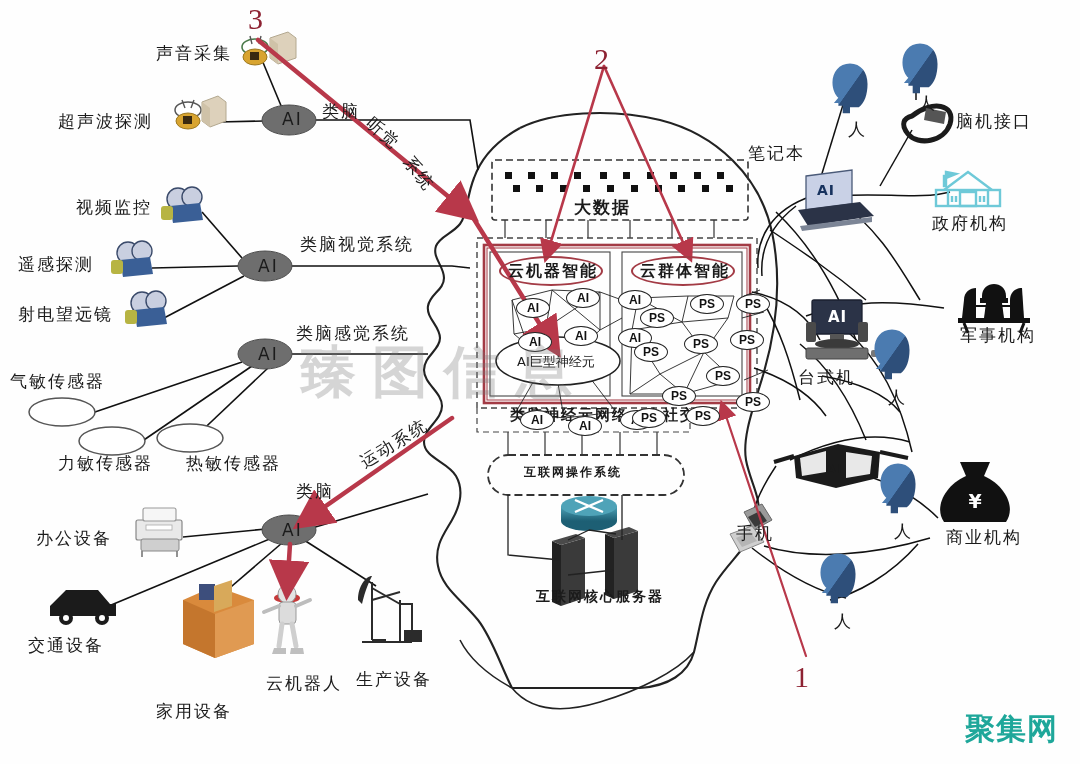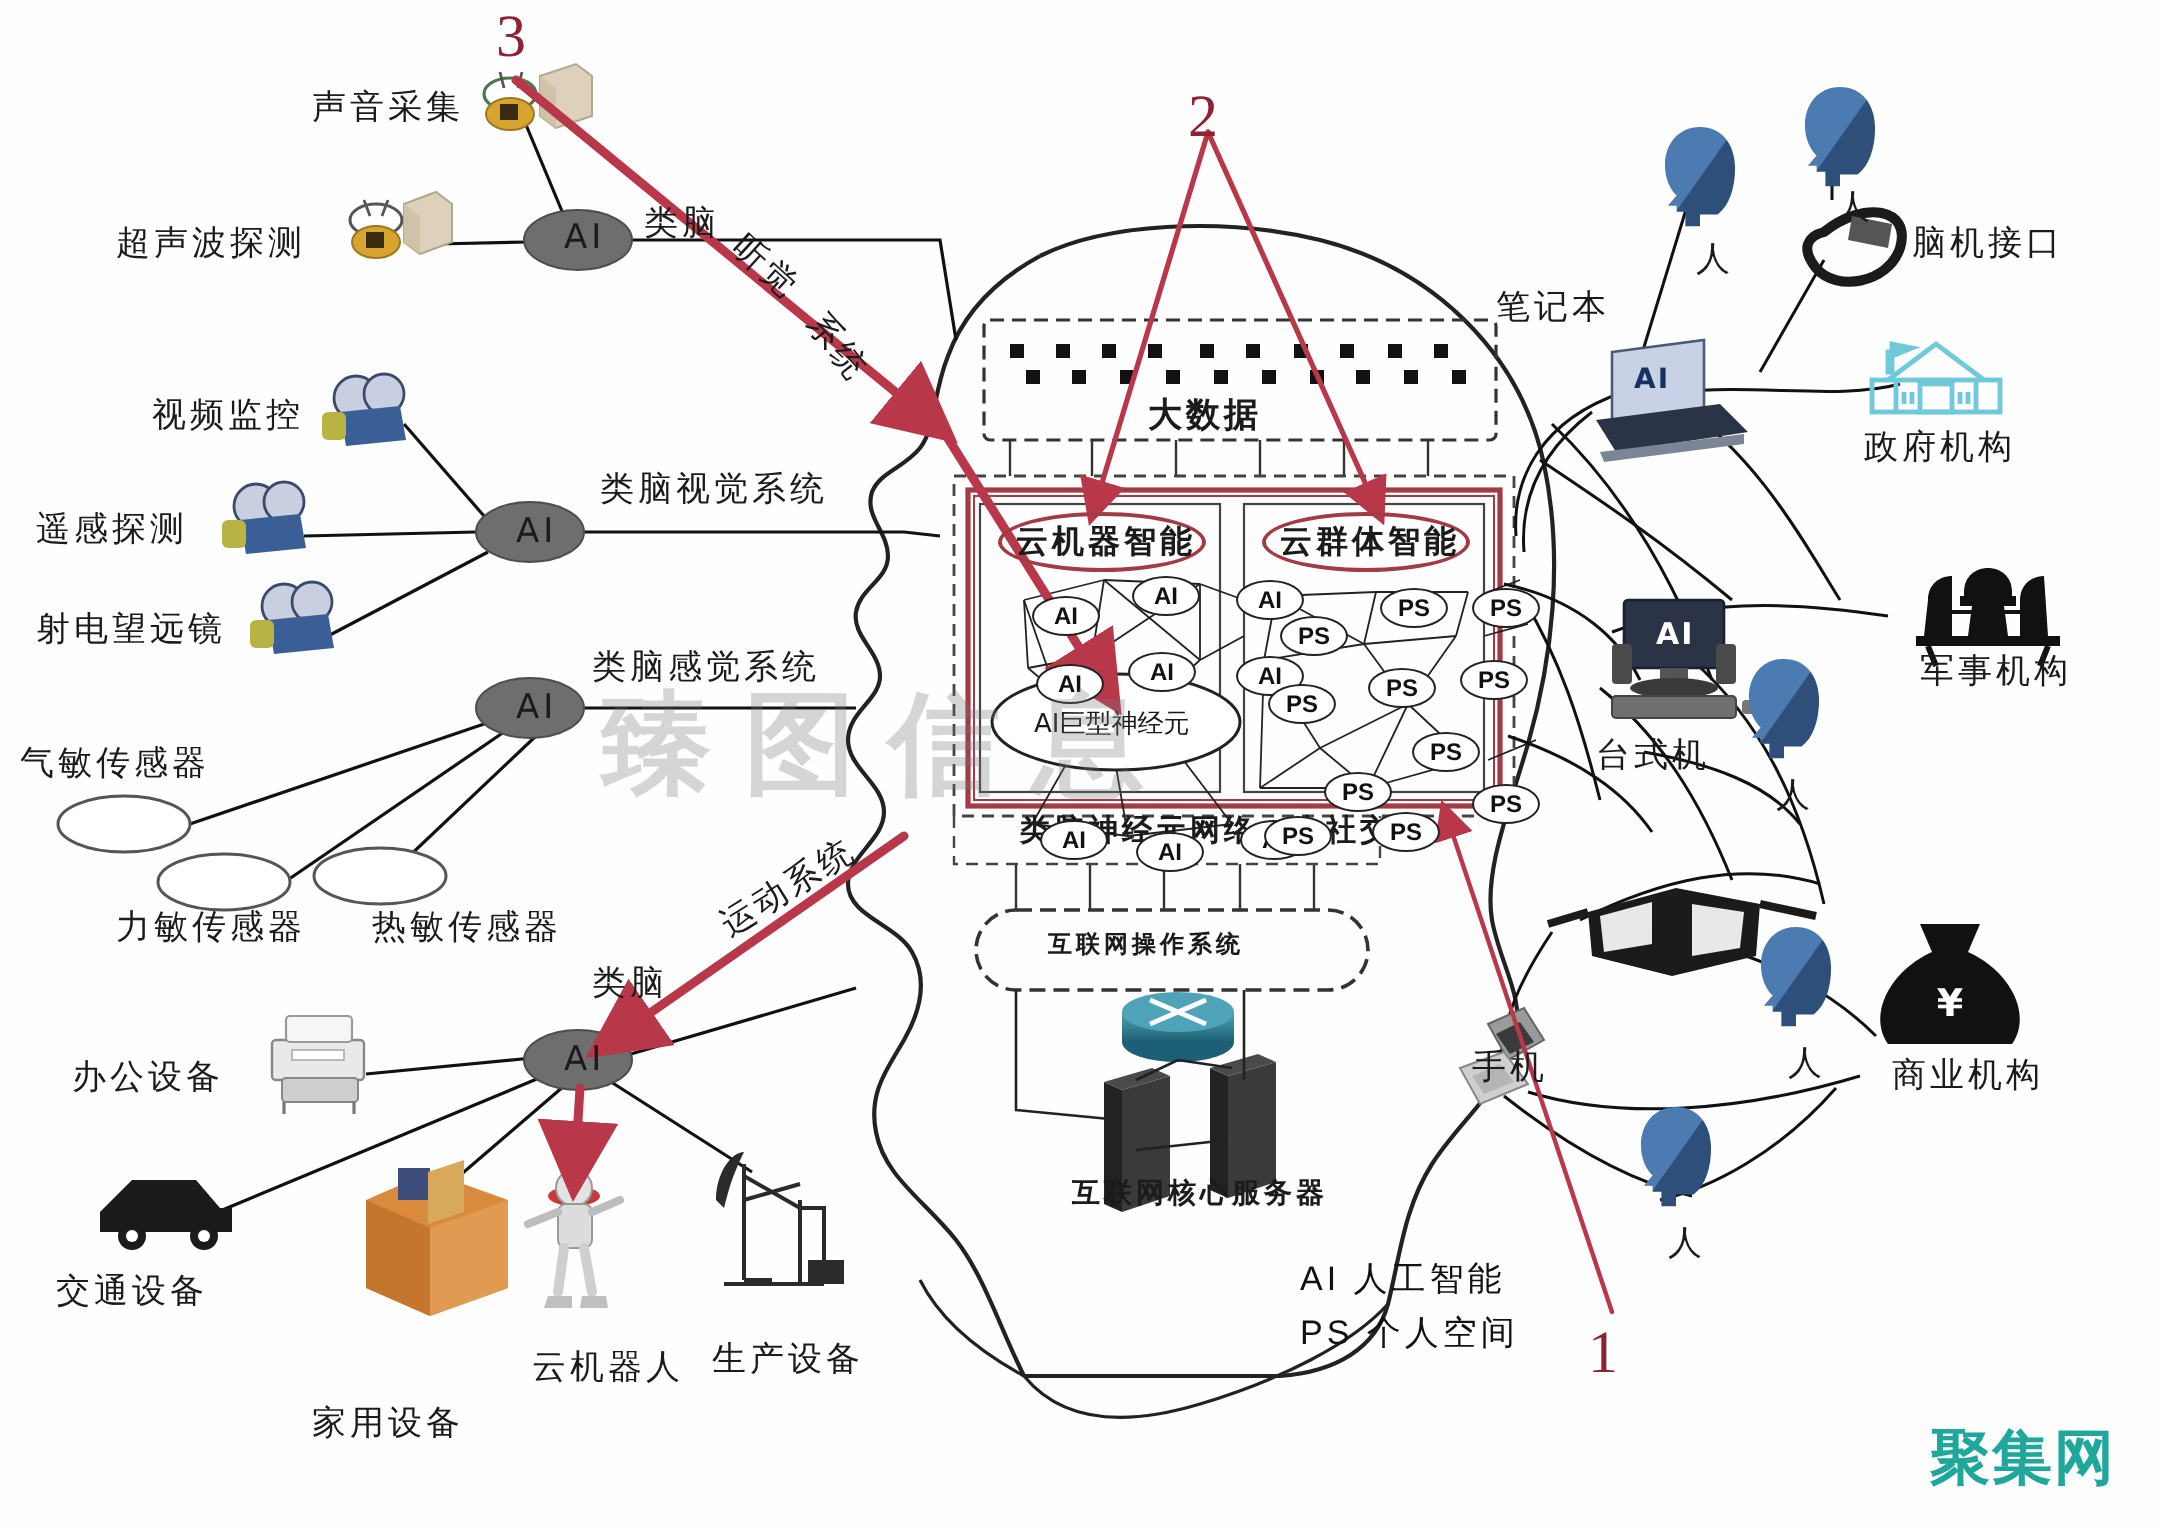--- a/index.html
+++ b/index.html
@@ -526,24 +526,20 @@
       <div style="position: absolute; left: 684px; top: 334px; width: 34px; height: 20px; border: 1.4px solid rgb(34, 34, 34); border-radius: 50%; background: rgb(255, 255, 255); display: flex; align-items: center; justify-content: center; font: bold 12px &quot;Liberation Sans&quot;, sans-serif; color: rgb(17, 17, 17);">PS</div>
       <div style="position: absolute; left: 730px; top: 330px; width: 34px; height: 20px; border: 1.4px solid rgb(34, 34, 34); border-radius: 50%; background: rgb(255, 255, 255); display: flex; align-items: center; justify-content: center; font: bold 12px &quot;Liberation Sans&quot;, sans-serif; color: rgb(17, 17, 17);">PS</div>
       <div style="position: absolute; left: 634px; top: 342px; width: 34px; height: 20px; border: 1.4px solid rgb(34, 34, 34); border-radius: 50%; background: rgb(255, 255, 255); display: flex; align-items: center; justify-content: center; font: bold 12px &quot;Liberation Sans&quot;, sans-serif; color: rgb(17, 17, 17);">PS</div>
       <div style="position: absolute; left: 706px; top: 366px; width: 34px; height: 20px; border: 1.4px solid rgb(34, 34, 34); border-radius: 50%; background: rgb(255, 255, 255); display: flex; align-items: center; justify-content: center; font: bold 12px &quot;Liberation Sans&quot;, sans-serif; color: rgb(17, 17, 17);">PS</div>
       <div style="position: absolute; left: 662px; top: 386px; width: 34px; height: 20px; border: 1.4px solid rgb(34, 34, 34); border-radius: 50%; background: rgb(255, 255, 255); display: flex; align-items: center; justify-content: center; font: bold 12px &quot;Liberation Sans&quot;, sans-serif; color: rgb(17, 17, 17);">PS</div>
       <div style="position: absolute; left: 736px; top: 392px; width: 34px; height: 20px; border: 1.4px solid rgb(34, 34, 34); border-radius: 50%; background: rgb(255, 255, 255); display: flex; align-items: center; justify-content: center; font: bold 12px &quot;Liberation Sans&quot;, sans-serif; color: rgb(17, 17, 17);">PS</div>
       <div style="position: absolute; left: 632px; top: 408px; width: 34px; height: 20px; border: 1.4px solid rgb(34, 34, 34); border-radius: 50%; background: rgb(255, 255, 255); display: flex; align-items: center; justify-content: center; font: bold 12px &quot;Liberation Sans&quot;, sans-serif; color: rgb(17, 17, 17);">PS</div>
       <div style="position: absolute; left: 686px; top: 406px; width: 34px; height: 20px; border: 1.4px solid rgb(34, 34, 34); border-radius: 50%; background: rgb(255, 255, 255); display: flex; align-items: center; justify-content: center; font: bold 12px &quot;Liberation Sans&quot;, sans-serif; color: rgb(17, 17, 17);">PS</div>
     </div>
 
-  <div class="legend" style="left:650px; top:626px;">
-    <div>AI  人工智能</div>
-    <div>PS  个人空间</div>
-  </div>
 
   <div class="lbl lbl-cn" style="left:748px; top:142px;">笔记本</div>
   <div class="lbl lbl-cn" style="left:956px; top:110px;">脑机接口</div>
   <div class="lbl lbl-cn" style="left:932px; top:212px;">政府机构</div>
   <div class="lbl lbl-cn" style="left:798px; top:366px;">台式机</div>
   <div class="lbl lbl-cn" style="left:960px; top:324px;">军事机构</div>
   <div class="lbl lbl-cn" style="left:736px; top:522px;">手机</div>
   <div class="lbl lbl-cn" style="left:946px; top:526px;">商业机构</div>
 
   <div class="lbl lbl-cn" style="left:848px; top:118px;">人</div>

